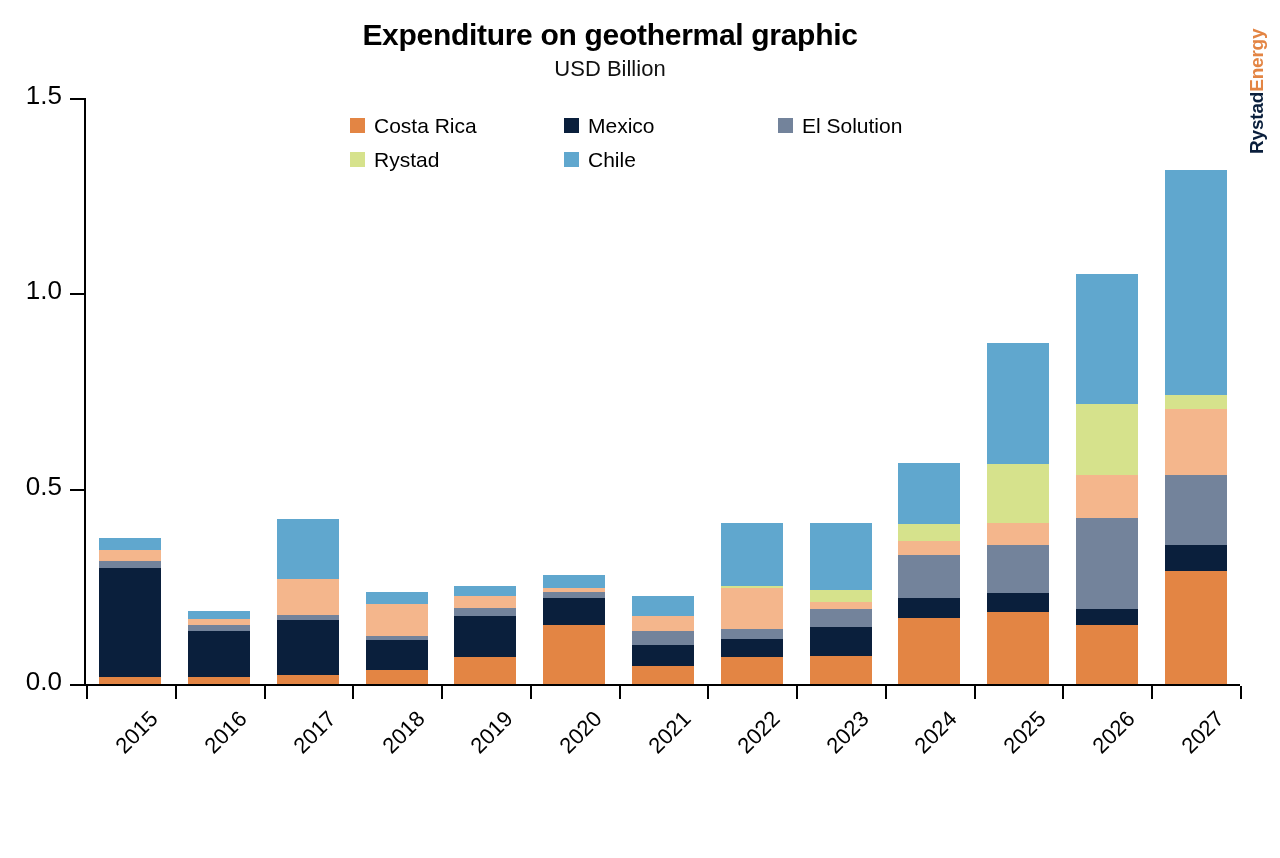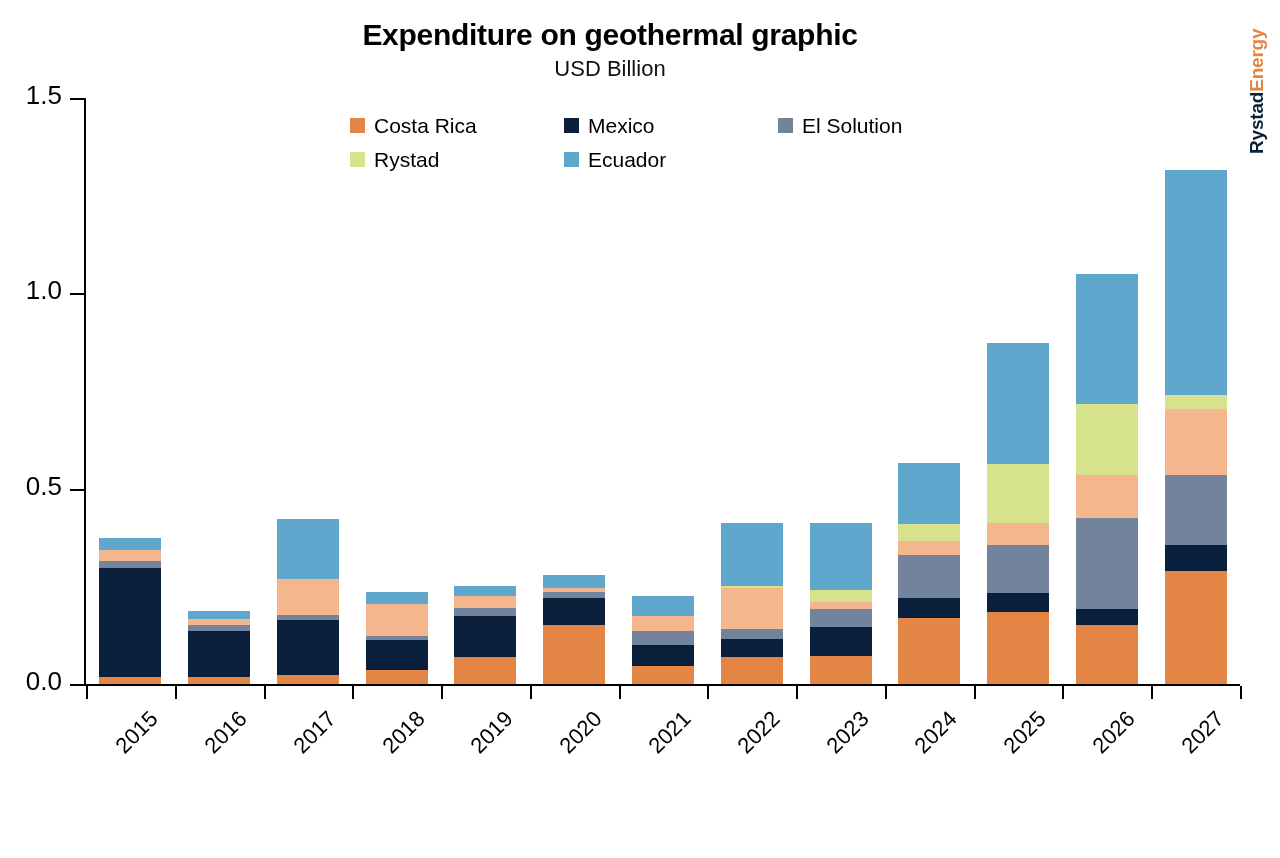--- a/index.html
+++ b/index.html
@@ -197,21 +197,21 @@
     <div class="legend-item">
       <span class="legend-swatch" style="background: rgb(115, 131, 155);"></span>
       <span class="legend-label">El Solution</span>
     </div>
     <div class="legend-item">
       <span class="legend-swatch" style="background: rgb(214, 226, 140);"></span>
       <span class="legend-label">Rystad</span>
     </div>
     <div class="legend-item">
       <span class="legend-swatch" style="background: rgb(96, 167, 206);"></span>
-      <span class="legend-label">Ecuador</span>
+      <span class="legend-label">Chile</span>
     </div>
   </div>
 
 <div class="plot-wrap">
   <div class="axis-line-y"></div>
   <div class="axis-line-x"></div>
   <div id="y-axis">
       <div class="ytick" style="top: 684px;"></div>
       <div class="ytick-label" style="top: 684px;">0.0</div>
       <div class="ytick" style="top: 488.667px;"></div>

